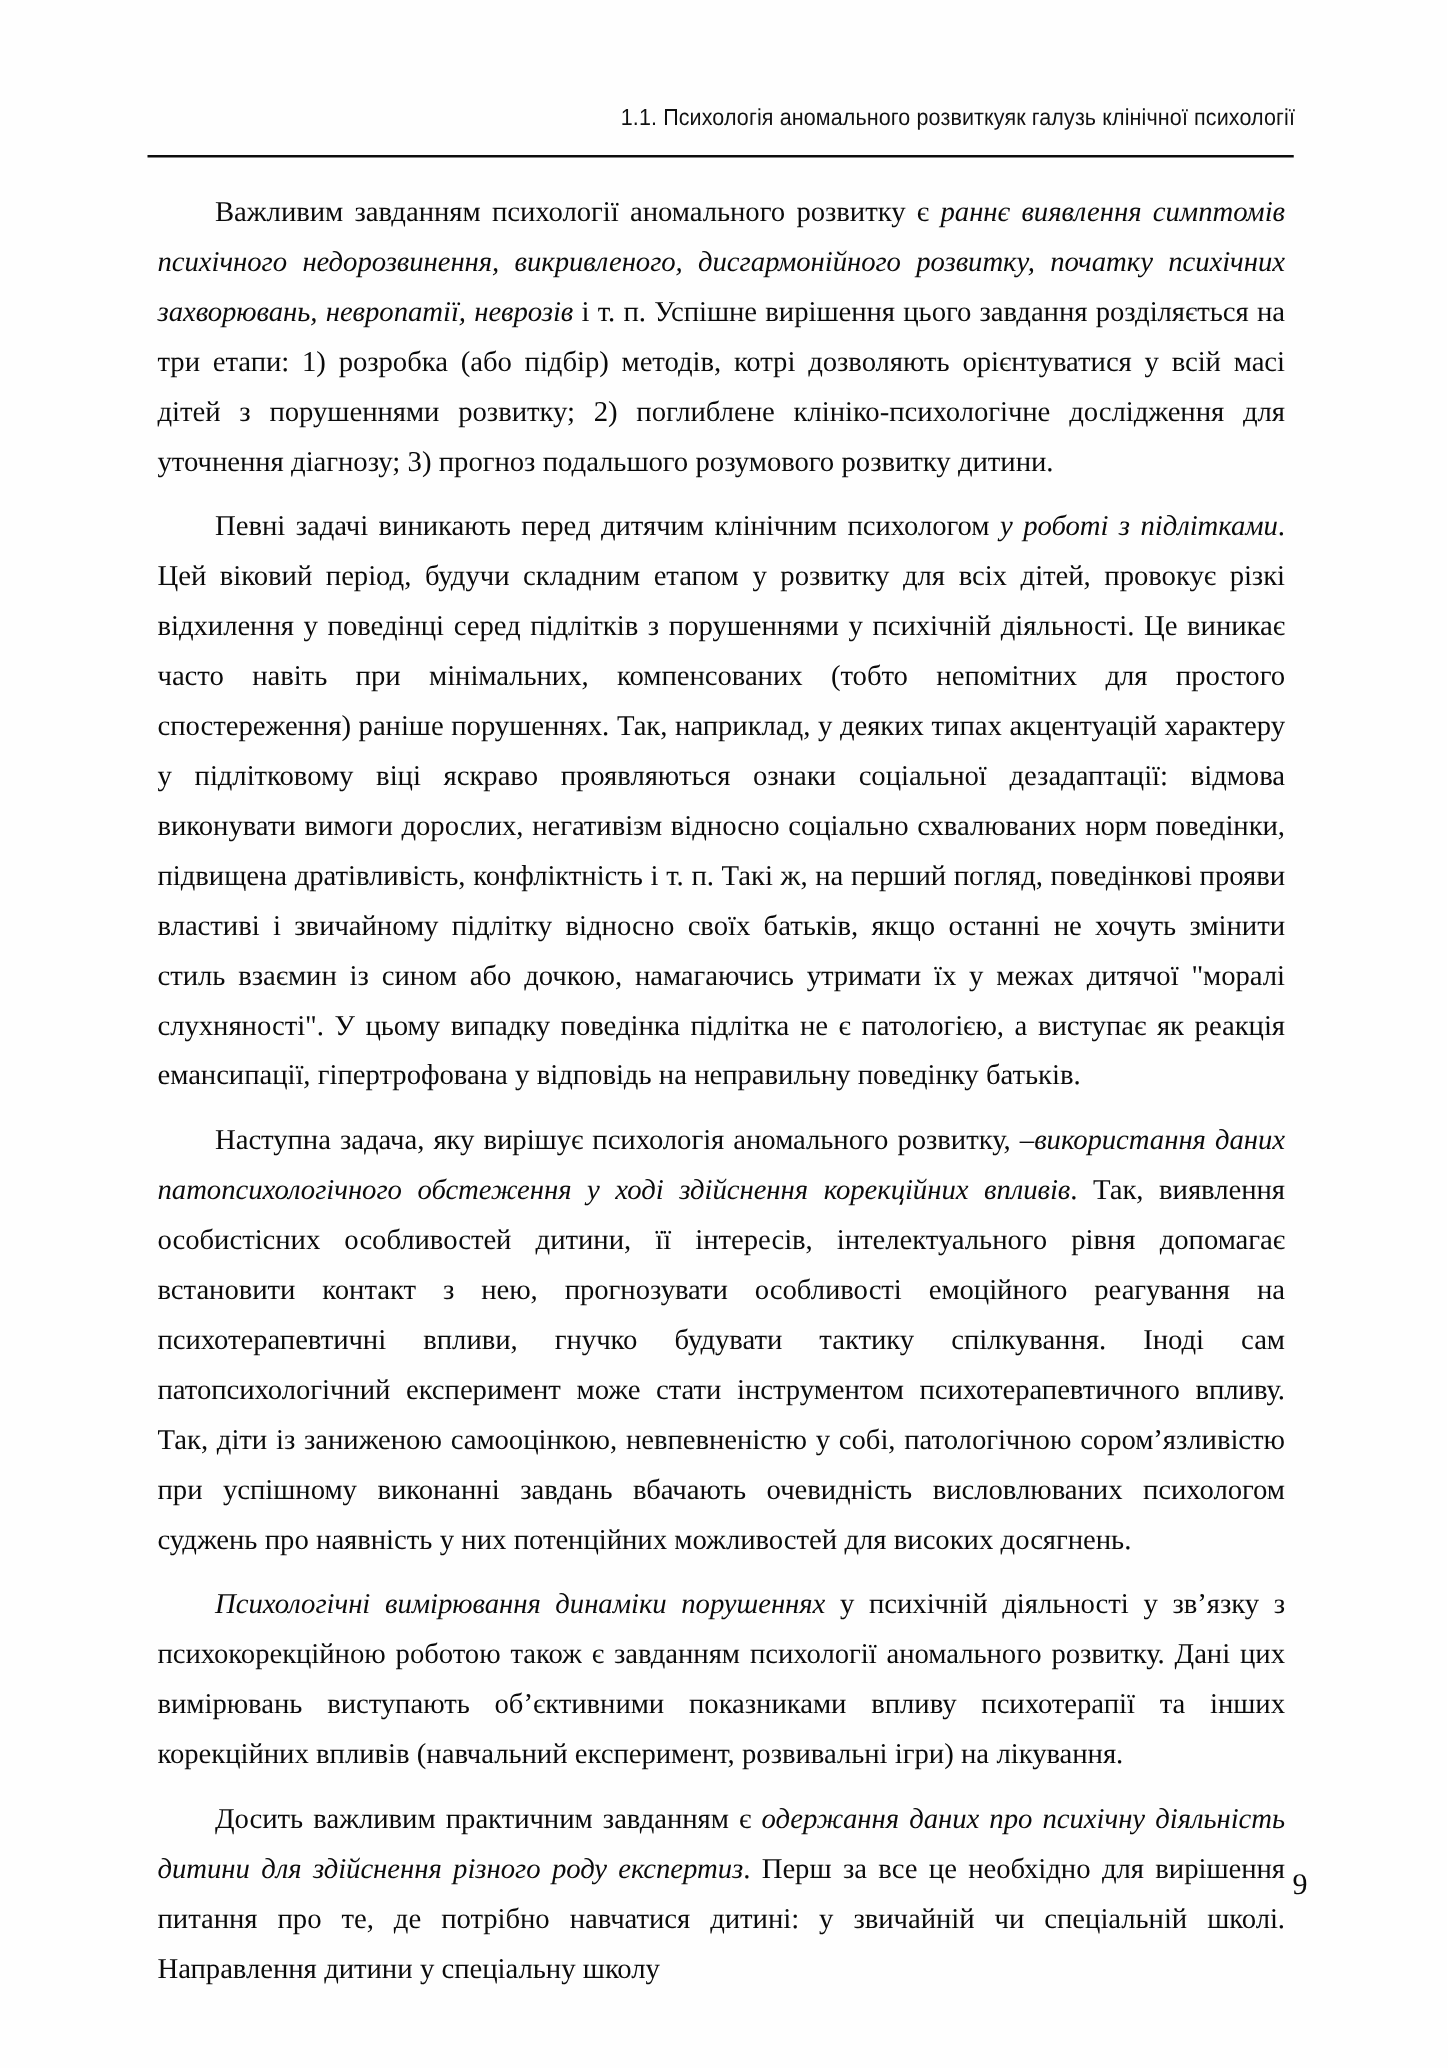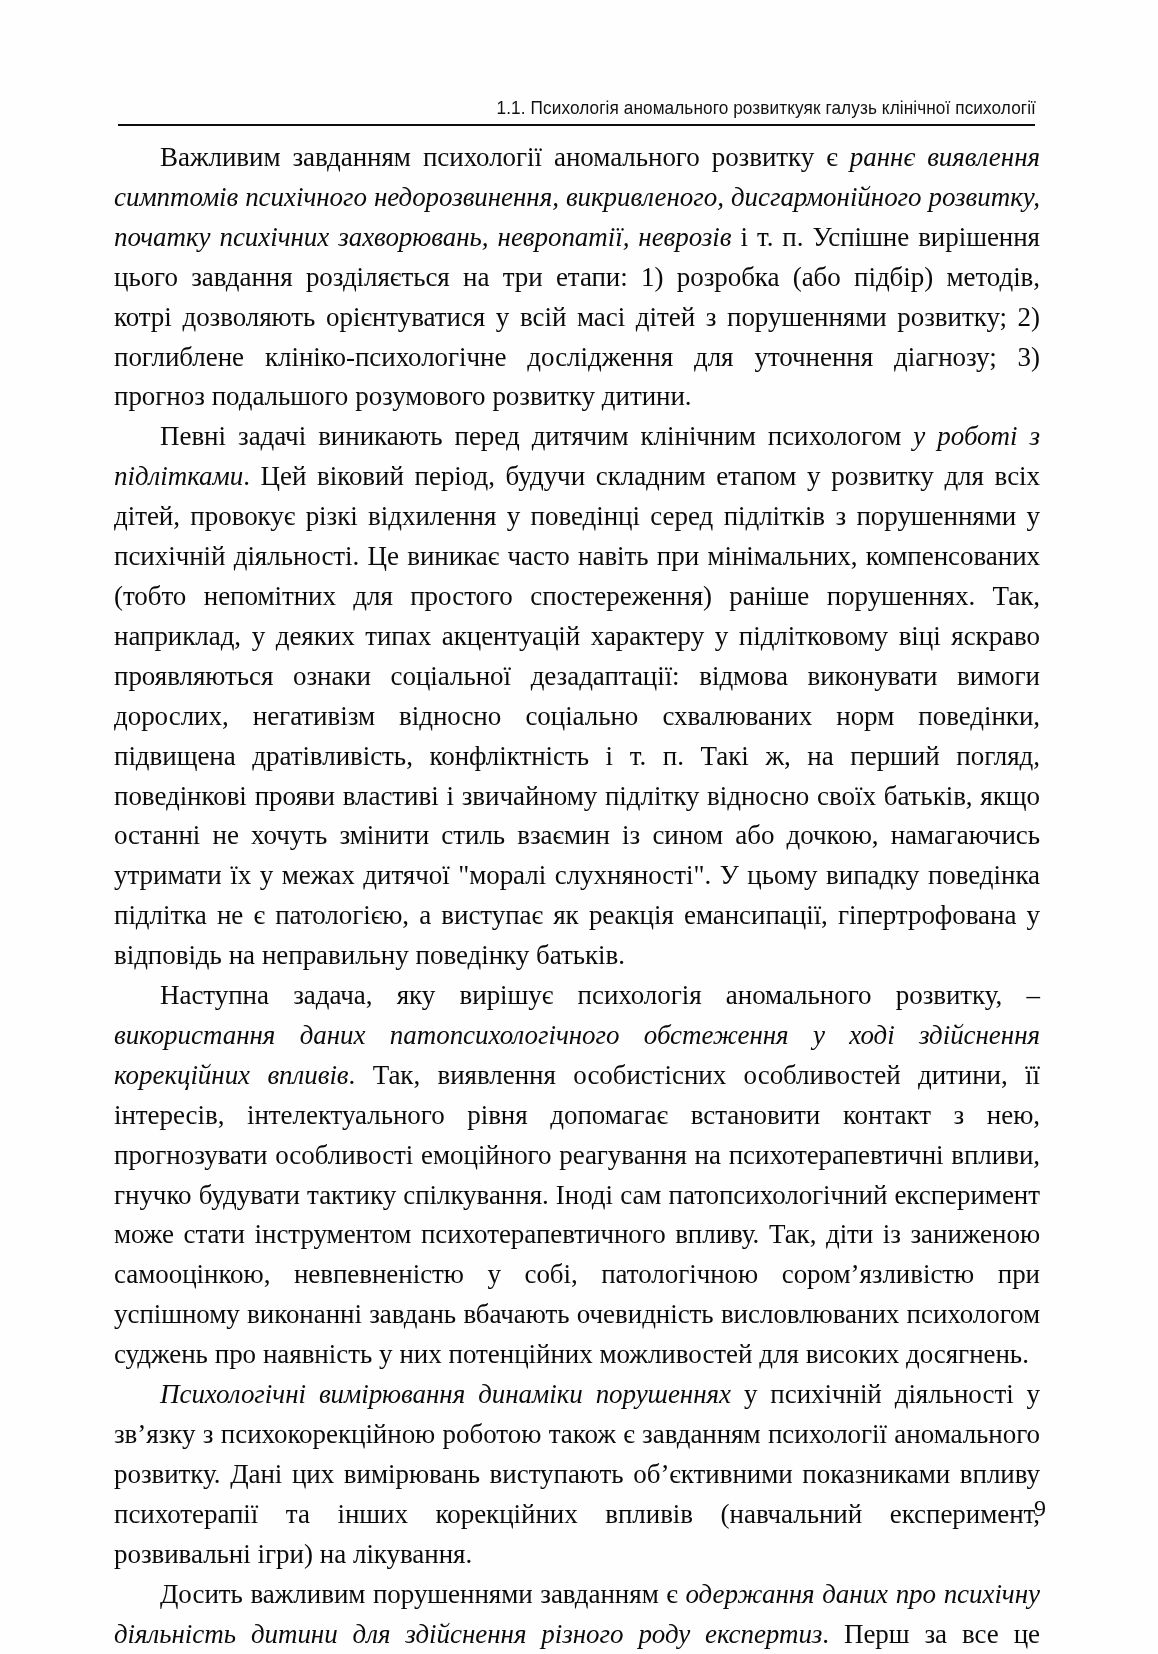--- a/index.html
+++ b/index.html
@@ -21,21 +21,21 @@
     left: 0; top: 0;
     width: 1158px;
     height: 1654px;
     background: #fefefe;
   }
 
   
   .header-zone {
     position: absolute;
     left: 118px;
-    top: 98px;
+    top: 84px;
     width: 918px;
   }
   .header-title {
     font-family: "Liberation Sans Narrow", "Liberation Sans", "DejaVu Sans", sans-serif;
     font-size: 18.5px;
     line-height: 1.1;
     letter-spacing: 0.1px;
     text-align: right;
     color: #111111;
     white-space: nowrap;
@@ -52,25 +52,25 @@
   }
 
   
   .body-col {
     position: absolute;
     left: 114px;
     top: 138px;
     width: 926px;
   }
   p.para {
-    margin: 0;
+    margin: 12px;
     text-align: justify;
     text-justify: inter-word;
     text-indent: 46px;
-    font-size: 27px;
+    font-size: 23px;
     line-height: 39.9px;
     letter-spacing: -0.05px;
     word-spacing: 0.2px;
     hyphens: manual;
     font-family: "Liberation Serif", "DejaVu Serif", serif;
   }
   p.para em {
     font-style: italic;
   }
   
@@ -95,18 +95,18 @@
   <div class="header-zone">
     <div class="header-title">1.1. Психологія аномального розвиткуяк галузь клінічної психології</div>
   </div>
   <div class="header-rule"></div>
 
   <div class="body-col">
     <p class="para"><span>Важливим завданням психології аномального розвитку є </span><em>раннє виявлення симптомів психічного недорозвинення, викривленого, дисгармонійного розвитку, початку психічних захворювань, невропатії, неврозів</em><span> і т. п. Успішне вирішення цього завдання розділяється на три етапи: 1) розробка (або підбір) методів, котрі дозволяють орієнтуватися у всій масі дітей з порушеннями розвитку; 2) поглиблене клініко-психологічне дослідження для уточнення діагнозу; 3) прогноз подальшого розумового розвитку дитини.</span></p>
     <p class="para"><span>Певні задачі виникають перед дитячим клінічним психологом </span><em>у роботі з підлітками</em><span>. Цей віковий період, будучи складним етапом у розвитку для всіх дітей, провокує різкі відхилення у поведінці серед підлітків з порушеннями у психічній діяльності. Це виникає часто навіть при мінімальних, компенсованих (тобто непомітних для простого спостереження) раніше порушеннях. Так, наприклад, у деяких типах акцентуацій характеру у підлітковому віці яскраво проявляються ознаки соціальної дезадаптації: відмова виконувати вимоги дорослих, негативізм відносно соціально схвалюваних норм поведінки, підвищена дратівливість, конфліктність і т. п. Такі ж, на перший погляд, поведінкові прояви властиві і звичайному підлітку відносно своїх батьків, якщо останні не хочуть змінити стиль взаємин із сином або дочкою, намагаючись утримати їх у межах дитячої "моралі слухняності". У цьому випадку поведінка підлітка не є патологією, а виступає як реакція емансипації, гіпертрофована у відповідь на неправильну поведінку батьків.</span></p>
     <p class="para"><span>Наступна задача, яку вирішує психологія аномального розвитку, –</span><em>використання даних патопсихологічного обстеження у ході здійснення корекційних впливів</em><span>. Так, виявлення особистісних особливостей дитини, її інтересів, інтелектуального рівня допомагає встановити контакт з нею, прогнозувати особливості емоційного реагування на психотерапевтичні впливи, гнучко будувати тактику спілкування. Іноді сам патопсихологічний експеримент може стати інструментом психотерапевтичного впливу. Так, діти із заниженою самооцінкою, невпевненістю у собі, патологічною сором’язливістю при успішному виконанні завдань вбачають очевидність висловлюваних психологом суджень про наявність у них потенційних можливостей для високих досягнень.</span></p>
     <p class="para"><em>Психологічні вимірювання динаміки порушеннях</em><span> у психічній діяльності у зв’язку з психокорекційною роботою також є завданням психології аномального розвитку. Дані цих вимірювань виступають об’єктивними показниками впливу психотерапії та інших корекційних впливів (навчальний експеримент, розвивальні ігри) на лікування.</span></p>
-    <p class="para"><span>Досить важливим порушеннями завданням є </span><em>одержання даних про психічну діяльність дитини для здійснення різного роду експертиз</em><span>. Перш за все це необхідно для вирішення питання про те, де потрібно навчатися дитині: у звичайній чи спеціальній школі. Направлення дитини у спеціальну школу</span></p>
+    <p class="para"><span>Досить важливим практичним завданням є </span><em>одержання даних про психічну діяльність дитини для здійснення різного роду експертиз</em><span>. Перш за все це необхідно для вирішення питання про те, де потрібно навчатися дитині: у звичайній чи спеціальній школі. Направлення дитини у спеціальну школу</span></p>
   </div>
 
   <div class="folio">9</div>
 
 </div>
 
 </body></html>

